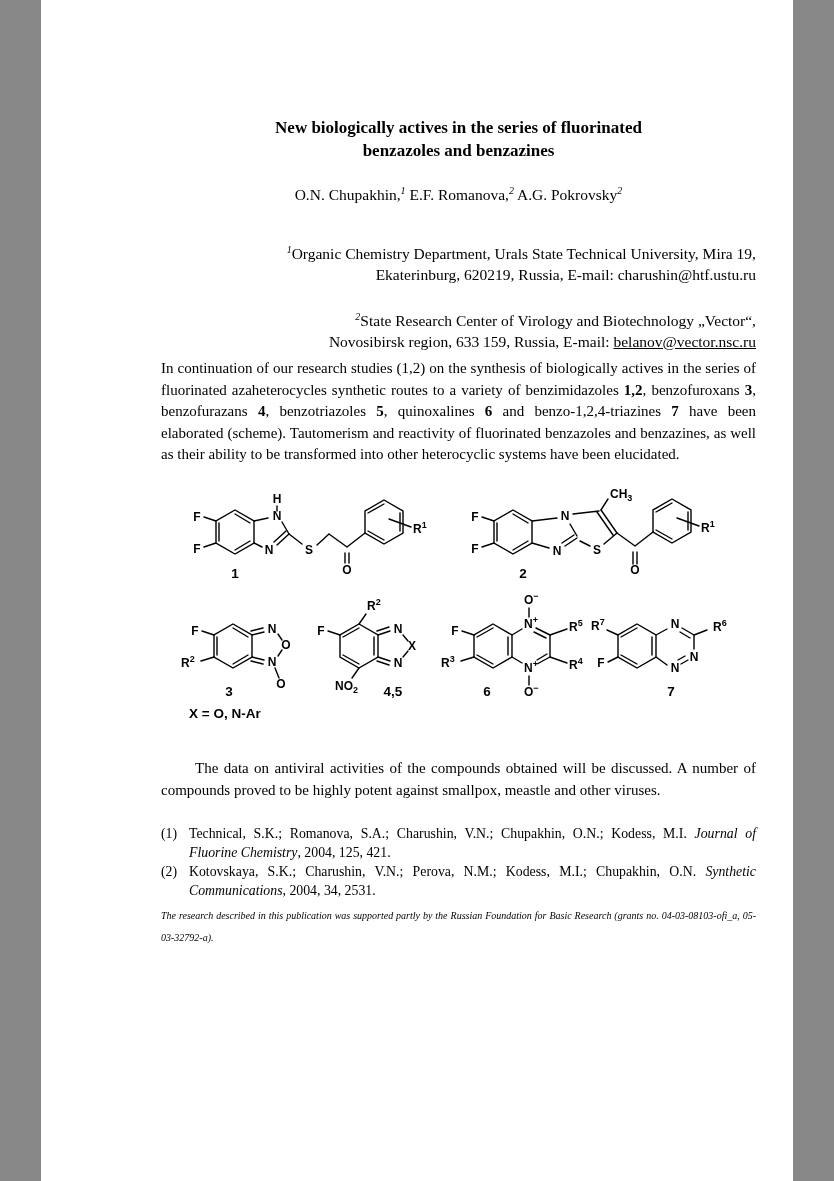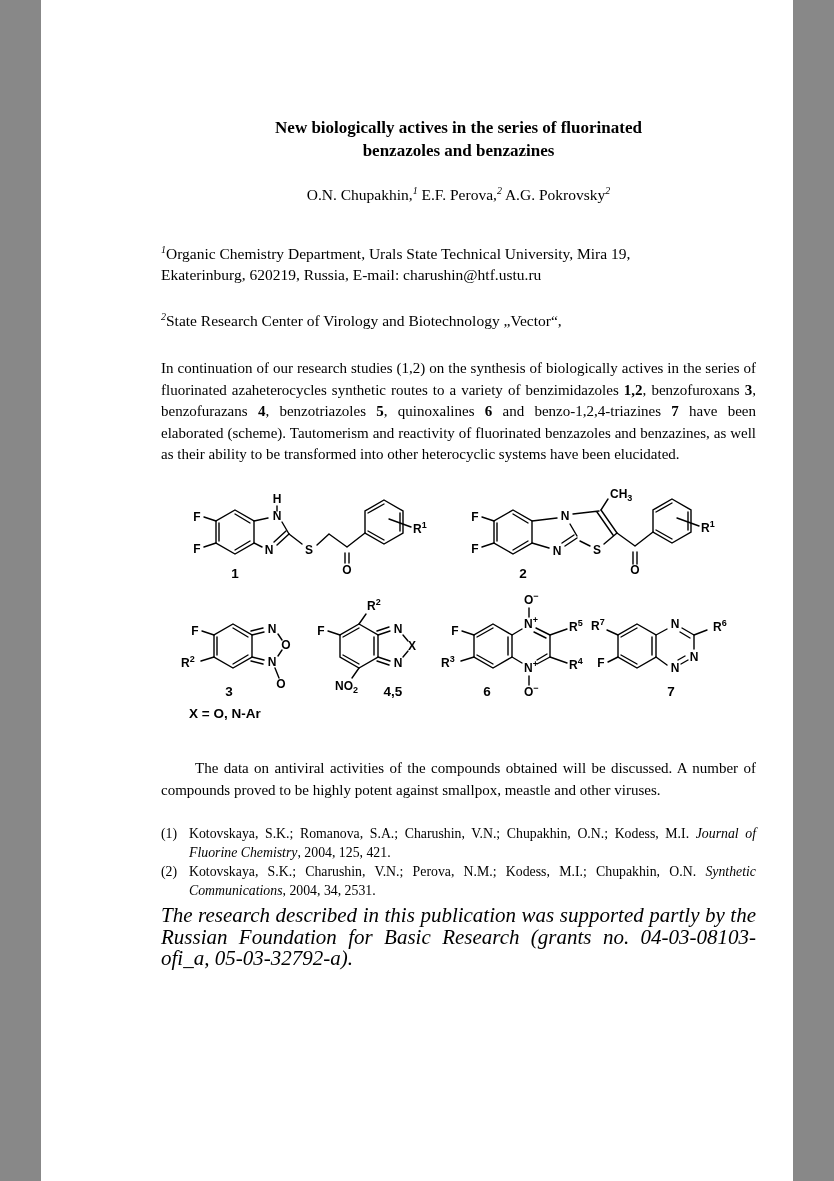--- a/index.html
+++ b/index.html
@@ -6,62 +6,63 @@
   .page {
     position:relative; width:752px; height:1181px; margin:0 auto;
     background:#ffffff; color:#000;
     font-family:"Liberation Serif", serif;
   }
   .block { position:absolute; left:120px; width:595px; }
   .title { top:116px; text-align:center; font-weight:bold; font-size:17px; line-height:23px; }
   .authors { top:184px; text-align:center; font-size:15.5px; line-height:21px; }
   .aff1 { top:243px; }
   .aff2 { top:310px; }
-  .aff { text-align:left; font-size:15.5px; line-height:21px; }
+  .aff { text-align:right; font-size:15.5px; line-height:21px; }
   .m-sup { font-size:10px; font-style:italic; vertical-align:super; line-height:0; }
   .ul { text-decoration:underline; }
   .body-par { font-size:15px; line-height:21.6px; text-align:justify; }
   .p1 { top:358px; }
   .p2 { top:758px; text-indent:34px; }
   .scheme-svg { position:absolute; left:120px; top:486px; }
   .refs { top:824px; font-size:13.8px; line-height:19px; }
   .ref { position:relative; padding-left:28px; text-align:justify; }
   .ref .num { position:absolute; left:0; top:0; }
   .it { font-style:italic; }
   .bd { font-weight:normal; }
-  .ack { top:905px; font-size:21px; line-height:21.6px; font-style:italic; text-align:justify; }
+  .ack { top:905px; font-size:10px; line-height:21.6px; font-style:italic; text-align:justify; }
   
   .bond { stroke:#000; stroke-width:1.4; fill:none; stroke-linecap:round; }
   .atom { font-family:"Liberation Sans", sans-serif; font-weight:bold; font-size:12px; fill:#000; }
   .mid { text-anchor:middle; }
   .script { font-size:9px; }
   .cnum { font-family:"Liberation Sans", sans-serif; font-weight:bold; font-size:13.5px; fill:#000; text-anchor:middle; }
   .xnote { font-family:"Liberation Sans", sans-serif; font-weight:bold; font-size:13.5px; fill:#000; }
 </style>
 </head>
 <body>
 
 <div class="page">
 
   <div class="block title">
     <div>New biologically actives in the series of fluorinated</div>
     <div>benzazoles and benzazines</div>
   </div>
 
   <div class="block authors">
-    <div><span>O.N. Chupakhin,</span><sup class="m-sup">1</sup><span> E.F. Perova,</span><sup class="m-sup">2</sup><span> A.G. Pokrovsky</span><sup class="m-sup">2</sup></div>
+    <div><span>O.N. Chupakhin,</span><sup class="m-sup">1</sup><span> E.F. Romanova,</span><sup class="m-sup">2</sup><span> A.G. Pokrovsky</span><sup class="m-sup">2</sup></div>
   </div>
 
   <div class="block aff aff1">
     <div><sup class="m-sup">1</sup><span>Organic Chemistry Department, Urals State Technical University, Mira 19,</span></div>
     <div><span>Ekaterinburg, 620219, Russia, E-mail: charushin@htf.ustu.ru</span></div>
   </div>
 
   <div class="block aff aff2">
     <div><sup class="m-sup">2</sup><span>State Research Center of Virology and Biotechnology „Vector“,</span></div>
+    <div><span>Novosibirsk region, 633 159, Russia, E-mail: </span><span class="ul">belanov@vector.nsc.ru</span></div>
   </div>
 
   <div class="block body-par p1"><span>In continuation of our research studies (1,2) on the synthesis of biologically actives in the series of fluorinated azaheterocycles synthetic routes to a variety of benzimidazoles </span><b>1,2</b><span>, benzofuroxans </span><b>3</b><span>, benzofurazans </span><b>4</b><span>, benzotriazoles </span><b>5</b><span>, quinoxalines </span><b>6</b><span> and benzo-1,2,4-triazines </span><b>7</b><span> have been elaborated (scheme). Tautomerism and reactivity of fluorinated benzazoles and benzazines, as well as their ability to be transformed into other heterocyclic systems have been elucidated.</span></div>
 
   <svg class="scheme-svg" width="600" height="256" viewBox="0 0 600 256">
 
     <g>
       <path class="bond" d="M74,24 L93,35 L93,57 L74,68 L55,57 L55,35 Z"></path>
       <path class="bond" d="M74,28 L89,37 M58,37 L58,55 M74,64 L89,55"></path>
       <path class="bond" d="M55,35 L43,31 M55,57 L43,61"></path>
@@ -166,21 +167,21 @@
       <text class="cnum" x="510" y="210"><tspan>7</tspan></text>
     </g>
 
     <text class="xnote" x="28" y="232"><tspan>X = O, N-Ar</tspan></text>
   </svg>
 
   <div class="block body-par p2">The data on antiviral activities of the compounds obtained will be discussed. A number of compounds proved to be highly potent against smallpox, meastle and other viruses.</div>
 
   <div class="block refs">
     <div class="ref">
-      <span class="num">(1)</span><span>Kotovskaya, S.K.; Romanova, S.A.; Charushin, V.N.; Chupakhin, O.N.; Kodess, M.I. </span><span class="it">Journal of Fluorine Chemistry</span><span>, </span><span class="bd">2004</span><span>, 125, 421.</span>
+      <span class="num">(1)</span><span>Technical, S.K.; Romanova, S.A.; Charushin, V.N.; Chupakhin, O.N.; Kodess, M.I. </span><span class="it">Journal of Fluorine Chemistry</span><span>, </span><span class="bd">2004</span><span>, 125, 421.</span>
     </div>
     <div class="ref">
       <span class="num">(2)</span><span>Kotovskaya, S.K.; Charushin, V.N.; Perova, N.M.; Kodess, M.I.; Chupakhin, O.N. </span><span class="it">Synthetic Communications</span><span>, </span><span class="bd">2004</span><span>, 34, 2531.</span>
     </div>
   </div>
 
   <div class="block ack">The research described in this publication was supported partly by the Russian Foundation for Basic Research (grants no. 04-03-08103-ofi_a, 05-03-32792-a).</div>
 
 </div>
 

